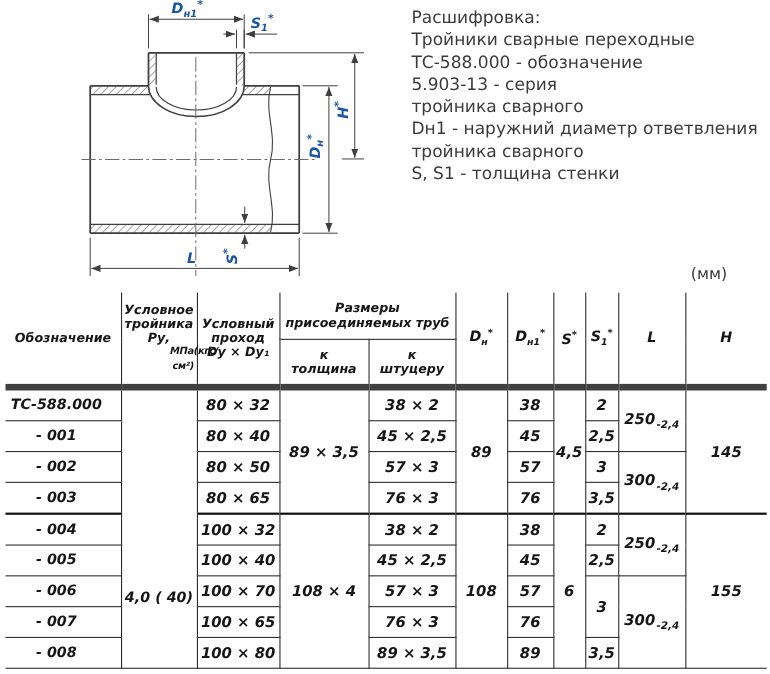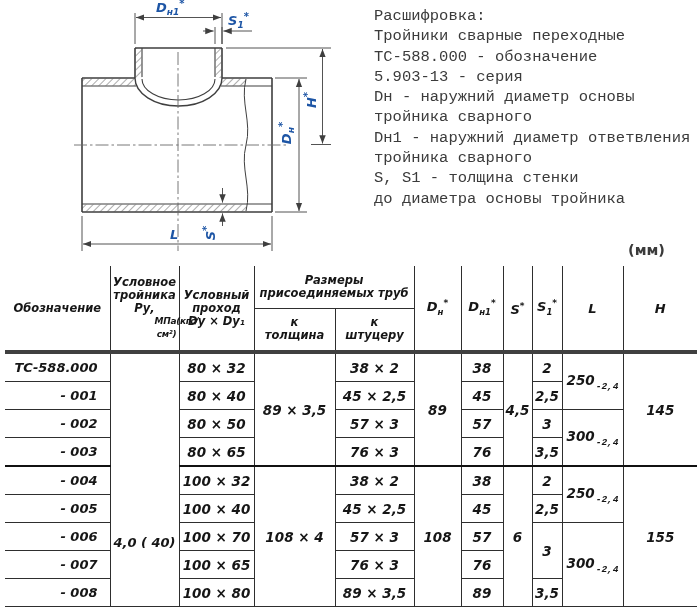--- a/index.html
+++ b/index.html
@@ -1,51 +1,51 @@
 <!DOCTYPE html>
 <html><head>
 <meta charset="utf-8">
 <style>
   html,body{margin:0;padding:0;}
   body{width:700px;height:613px;background:#ffffff;position:relative;overflow:hidden;
        font-family:"DejaVu Sans",sans-serif;}
 
   
   .legend{position:absolute;left:374px;top:6px;width:324px;color:#3b3b3b;
-          font-size:15.5px;line-height:20.3px;font-weight:normal;font-family:Liberation Mono, monospace;}
+          font-size:15.5px;line-height:20.3px;font-weight:normal;}
   .legend .title{}
-  .units{position:absolute;left:628px;top:242px;color:#3b3b3b;font-size:14.5px;font-weight:bold;}
+  .units{position:absolute;left:628px;top:242px;color:#3b3b3b;font-size:14.5px;font-weight:normal;}
 
   
   .drawing{position:absolute;left:0;top:0;}
   .dlbl{font-family:"DejaVu Sans",sans-serif;font-style:italic;font-weight:bold;
         font-size:13px;fill:#1d55a5;}
   .dlbl .sb{font-size:9px;}
   .dlbl .sp{font-size:10px;}
 
   
   table.spec{position:absolute;left:5px;top:266px;border-collapse:collapse;table-layout:fixed;
              width:692px;color:#161616;}
   .spec th,.spec td{border:1px solid #2e2e2e;padding:0;overflow:visible;}
   .spec th{font-style:italic;font-weight:bold;font-size:11.5px;line-height:13px;
            text-align:center;vertical-align:middle;}
   .spec td{font-style:italic;font-weight:bold;font-size:13.5px;text-align:center;
            vertical-align:middle;height:27px;white-space:nowrap;}
   .spec tr.h1 th{border-top:none;}
   .spec th:first-child,.spec td:first-child{border-left:none;}
   .spec .edge-r{border-right:none;}
-  .spec .hb{border-bottom:4px solid #404040;}
+  .spec .hb{border-bottom:6px solid #404040;}
   .spec .gb{border-bottom:2.5px solid #111;}
-  .spec td.des{text-align:right;padding-right:12px;font-size:13px;}
+  .spec td.des{text-align:center;padding-right:12px;font-size:13px;}
   .spec td.pressure{vertical-align:bottom;padding-bottom:56px;font-size:13px;}
   .spec .hsmall{font-size:9px;letter-spacing:-0.3px;margin-left:44px;}
   .spec .bigsym{font-size:13px;}
   .spec sub.hsub{font-size:8.5px;}
   .spec sup.hsup{font-size:9px;}
-  .lt{font-size:9.5px;vertical-align:-4px;margin-left:1px;font-family:Liberation Mono, monospace;}
+  .lt{font-size:9.5px;vertical-align:-4px;margin-left:1px;}
 </style>
 </head>
 <body>
 
 <svg class="drawing" width="372" height="262" viewBox="0 0 372 262" xmlns="http://www.w3.org/2000/svg">
   <defs>
     <pattern id="hatch" width="5" height="5" patternTransform="rotate(45)" patternUnits="userSpaceOnUse">
       <line x1="0" y1="0" x2="0" y2="5" stroke="#5a5a5a" stroke-width="1"></line>
     </pattern>
     <marker id="arr" viewBox="0 0 10 10" refX="9.3" refY="5" markerWidth="10" markerHeight="10" orient="auto-start-reverse">
@@ -96,26 +96,24 @@
   <text class="dlbl" x="291" y="133" text-anchor="middle" transform="rotate(-90 291 133)"><tspan>D</tspan><tspan class="sb" dy="3">н</tspan><tspan class="sp" dy="-8">*</tspan></text>
   <text class="dlbl" x="215" y="233" text-anchor="middle" transform="rotate(-90 215 233)"><tspan>S</tspan><tspan class="sp" dy="-5">*</tspan></text>
   <text class="dlbl" x="170" y="239"><tspan>L</tspan></text>
 </svg>
 
 <div class="legend">
   <div class="title">Расшифровка:</div>
   <div>Тройники сварные переходные</div>
   <div>ТС-588.000 - обозначение</div>
   <div>5.903-13 - серия</div>
-  <div>Dн - наружний диаметр основы</div>
   <div>тройника сварного</div>
   <div>Dн1 - наружний диаметр ответвления</div>
   <div>тройника сварного</div>
   <div>S, S1 - толщина стенки</div>
-  <div>до диаметра основы тройника</div>
 </div>
 <div class="units">(мм)</div>
 
 <table class="spec">
   <colgroup>
     <col style="width:105px">
       <col style="width:69px">
       <col style="width:75px">
     <col style="width:81px">
       <col style="width:79px">

